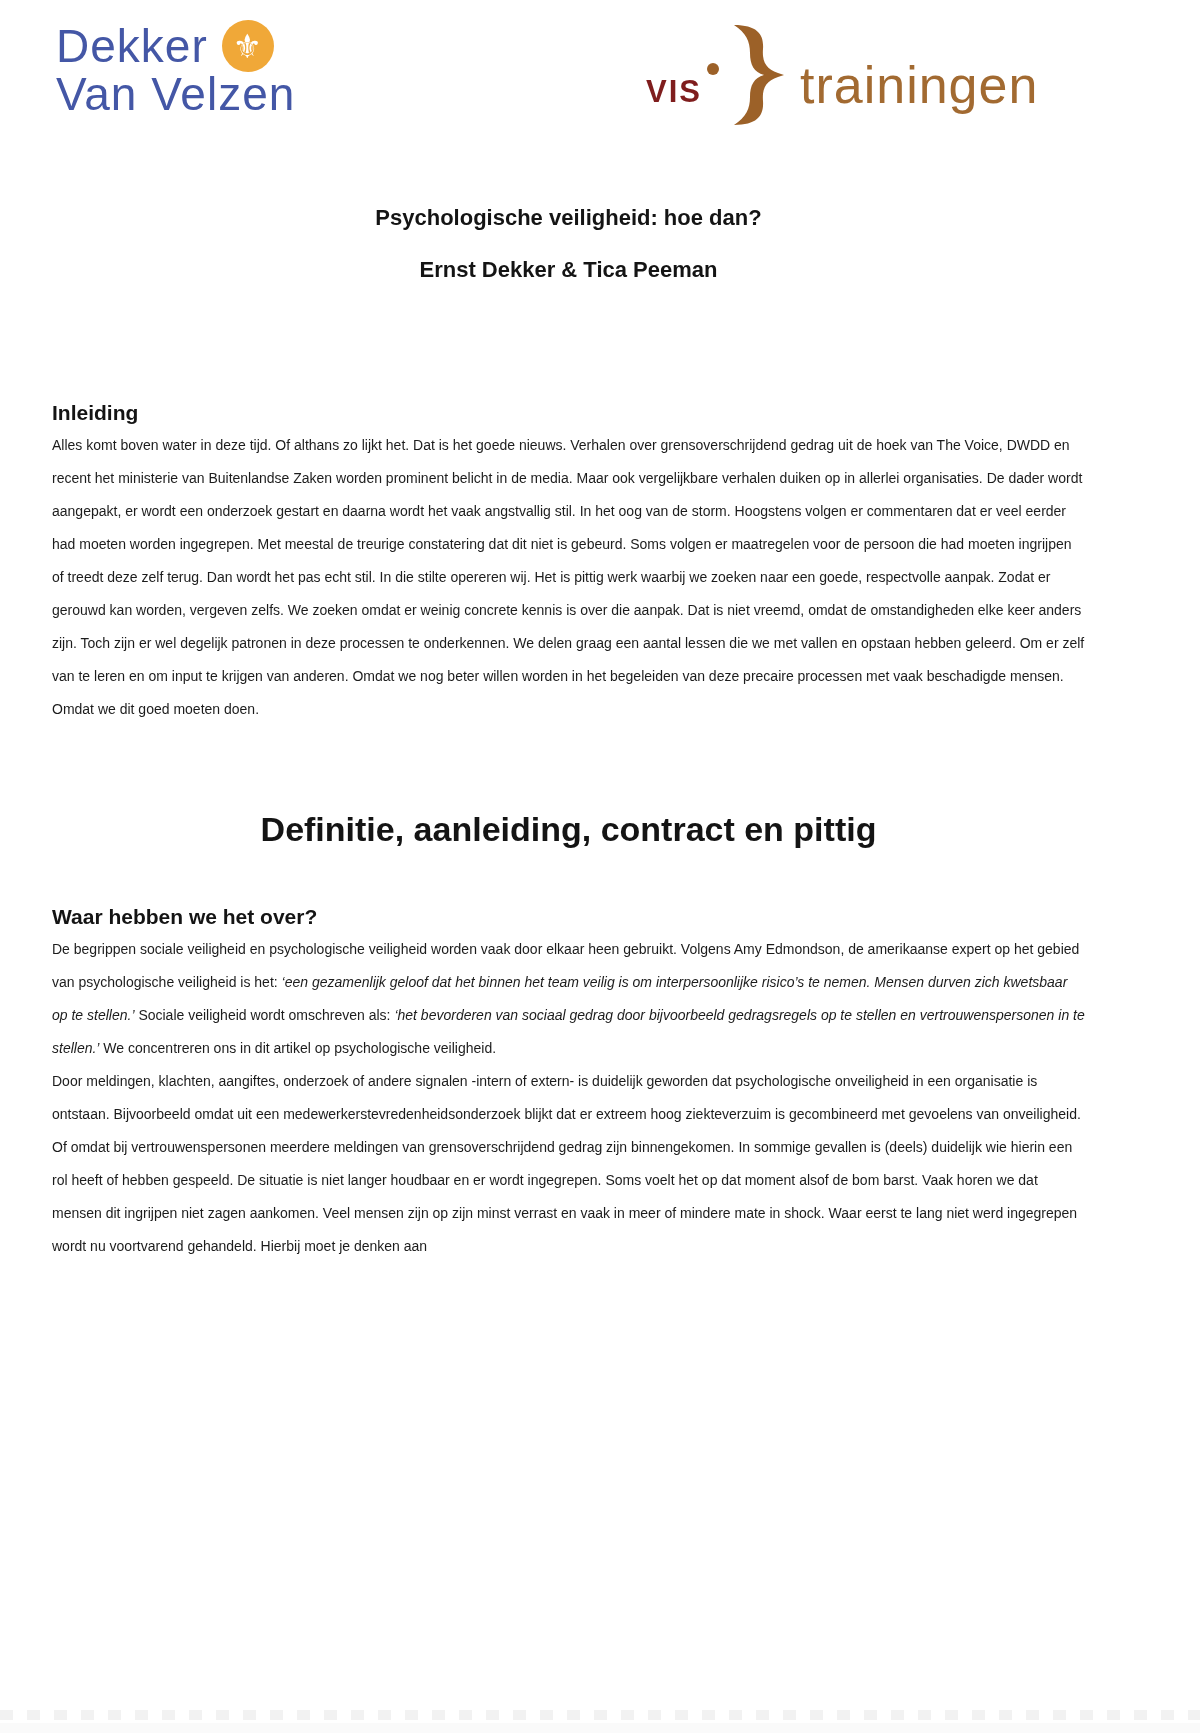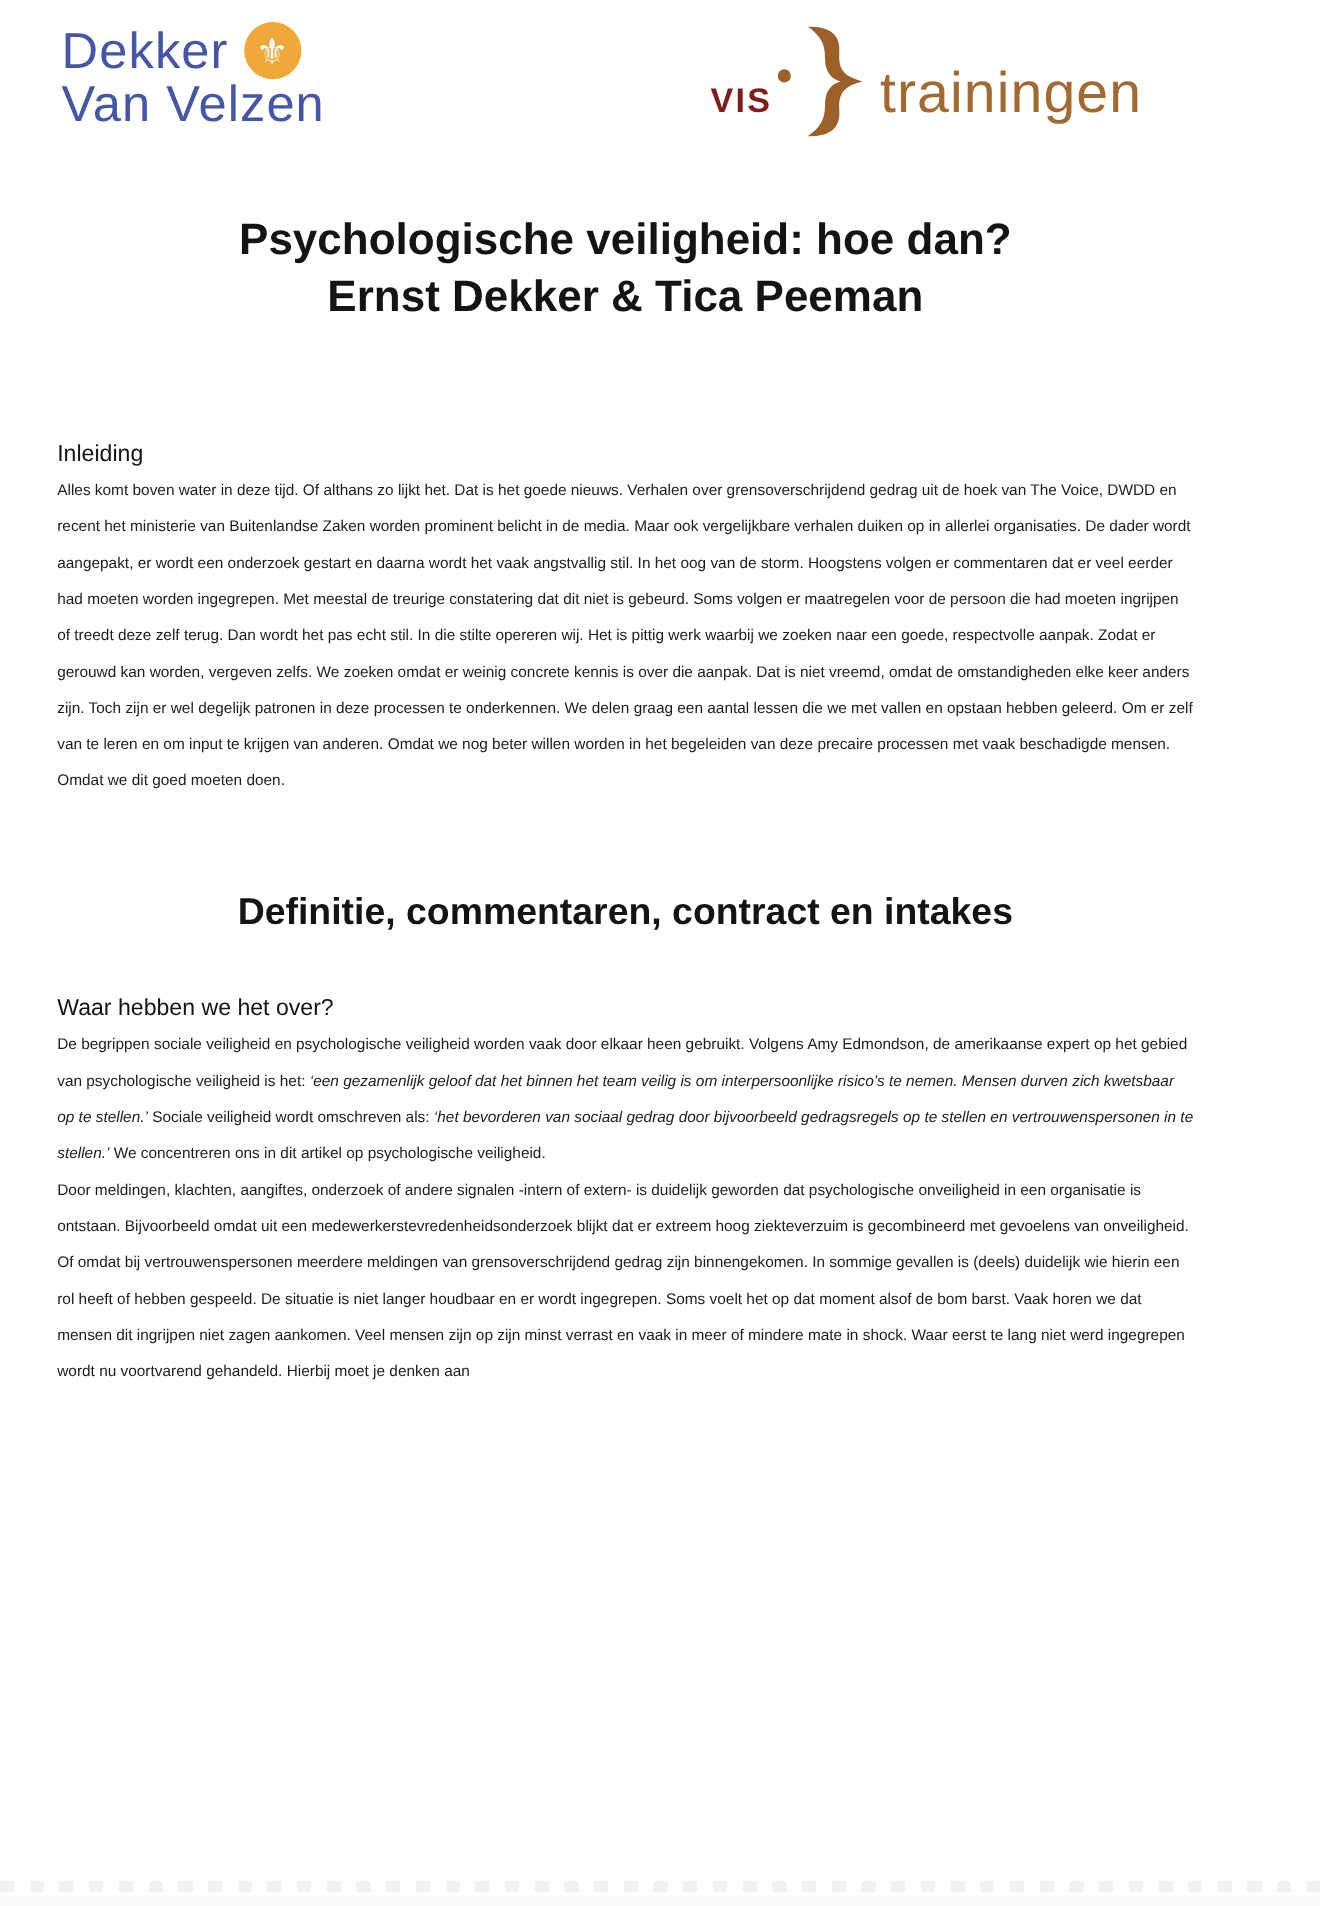--- a/index.html
+++ b/index.html
@@ -18,25 +18,25 @@
   .dvv-emblem span{color:#ffffff;font-size:33px;line-height:1;font-family:"DejaVu Sans",sans-serif;}
 
   .vis{position:absolute;left:646px;top:28px;height:94px;display:flex;align-items:flex-end;}
   .vis-brand{font-size:31px;font-weight:700;color:#7f1d1d;letter-spacing:2px;line-height:1;margin-bottom:15px;text-align:center;}
   .vis-dot{width:12px;height:12px;border-radius:50%;background:#9c6128;margin:0 3px 47px 5px;}
   .vis-brace{margin:0 0 -7px 0;}
   .vis-suffix{font-size:52px;color:#a26a31;line-height:1;margin:0 0 11px 16px;letter-spacing:1px;}
 
   
   .page-content{position:absolute;left:52px;top:0;width:1033px;}
-  .doc-title{margin:192px 0 100px 0;text-align:center;font-size:40px;line-height:52px;
+  .doc-title{margin:192px 0 100px 0;text-align:center;font-size:22px;line-height:52px;
     font-weight:700;color:#141414;}
   .doc-body h2.block-h2{margin:80px 0 48px 0;text-align:center;font-size:34px;line-height:46px;
     font-weight:700;color:#141414;}
-  .doc-body h3.block-h3{margin:33px 0 0 0;font-size:21px;line-height:33px;font-weight:400;color:#141414;}
+  .doc-body h3.block-h3{margin:33px 0 0 0;font-size:21px;line-height:33px;font-weight:700;color:#141414;}
   .doc-body > h3.block-h3:first-child{margin-top:100px;}
   .doc-body p.block-p{margin:0;font-size:14px;line-height:33px;color:#1c1c1c;}
   .doc-body .em{font-style:italic;}
 
   
   .page-edge{position:absolute;top:1710px;left:0;width:1200px;height:10px;
     background:repeating-linear-gradient(90deg,#f2f2f2 0 13px,#ffffff 13px 27px);}
   .page-edge-band{position:absolute;top:1723px;left:0;width:1200px;height:10px;background:#fafafa;}
 </style>
 </head>
@@ -71,21 +71,21 @@
 </div>
 
 <div class="page-content">
   <h1 class="doc-title">
     <span>Psychologische veiligheid: hoe dan?</span><br>
     <span>Ernst Dekker &amp; Tica Peeman</span>
   </h1>
   <div class="doc-body">
       <h3 class="block-h3">Inleiding</h3>
       <p class="block-p"><span>Alles komt boven water in deze tijd. Of althans zo lijkt het. Dat is het goede nieuws. Verhalen over grensoverschrijdend gedrag uit de hoek van The Voice, DWDD en recent het ministerie van Buitenlandse Zaken worden prominent belicht in de media. Maar ook vergelijkbare verhalen duiken op in allerlei organisaties. De dader wordt aangepakt, er wordt een onderzoek gestart en daarna wordt het vaak angstvallig stil. In het oog van de storm. Hoogstens volgen er commentaren dat er veel eerder had moeten worden ingegrepen. Met meestal de treurige constatering dat dit niet is gebeurd. Soms volgen er maatregelen voor de persoon die had moeten ingrijpen of treedt deze zelf terug. Dan wordt het pas echt stil. In die stilte opereren wij. Het is pittig werk waarbij we zoeken naar een goede, respectvolle aanpak. Zodat er gerouwd kan worden, vergeven zelfs. We zoeken omdat er weinig concrete kennis is over die aanpak. Dat is niet vreemd, omdat de omstandigheden elke keer anders zijn. Toch zijn er wel degelijk patronen in deze processen te onderkennen. We delen graag een aantal lessen die we met vallen en opstaan hebben geleerd. Om er zelf van te leren en om input te krijgen van anderen. Omdat we nog beter willen worden in het begeleiden van deze precaire processen met vaak beschadigde mensen. Omdat we dit goed moeten doen.</span></p>
-      <h2 class="block-h2">Definitie, commentaren, contract en intakes</h2>
+      <h2 class="block-h2">Definitie, aanleiding, contract en pittig</h2>
       <h3 class="block-h3">Waar hebben we het over?</h3>
       <p class="block-p"><span>De begrippen sociale veiligheid en psychologische veiligheid worden vaak door elkaar heen gebruikt. Volgens Amy Edmondson, de amerikaanse expert op het gebied van psychologische veiligheid is het: </span><span class="em">‘een gezamenlijk geloof dat het binnen het team veilig is om interpersoonlijke risico’s te nemen. Mensen durven zich kwetsbaar op te stellen.’</span><span> Sociale veiligheid wordt omschreven als: </span><span class="em">‘het bevorderen van sociaal gedrag door bijvoorbeeld gedragsregels op te stellen en vertrouwenspersonen in te stellen.’</span><span> We concentreren ons in dit artikel op psychologische veiligheid.</span></p>
       <p class="block-p"><span>Door meldingen, klachten, aangiftes, onderzoek of andere signalen -intern of extern- is duidelijk geworden dat psychologische onveiligheid in een organisatie is ontstaan. Bijvoorbeeld omdat uit een medewerkerstevredenheidsonderzoek blijkt dat er extreem hoog ziekteverzuim is gecombineerd met gevoelens van onveiligheid. Of omdat bij vertrouwenspersonen meerdere meldingen van grensoverschrijdend gedrag zijn binnengekomen. In sommige gevallen is (deels) duidelijk wie hierin een rol heeft of hebben gespeeld. De situatie is niet langer houdbaar en er wordt ingegrepen. Soms voelt het op dat moment alsof de bom barst. Vaak horen we dat mensen dit ingrijpen niet zagen aankomen. Veel mensen zijn op zijn minst verrast en vaak in meer of mindere mate in shock. Waar eerst te lang niet werd ingegrepen wordt nu voortvarend gehandeld. Hierbij moet je denken aan</span></p>
     </div>
 </div>
 
 <div class="page-edge"></div>
 <div class="page-edge-band"></div>
 
 </body></html>

